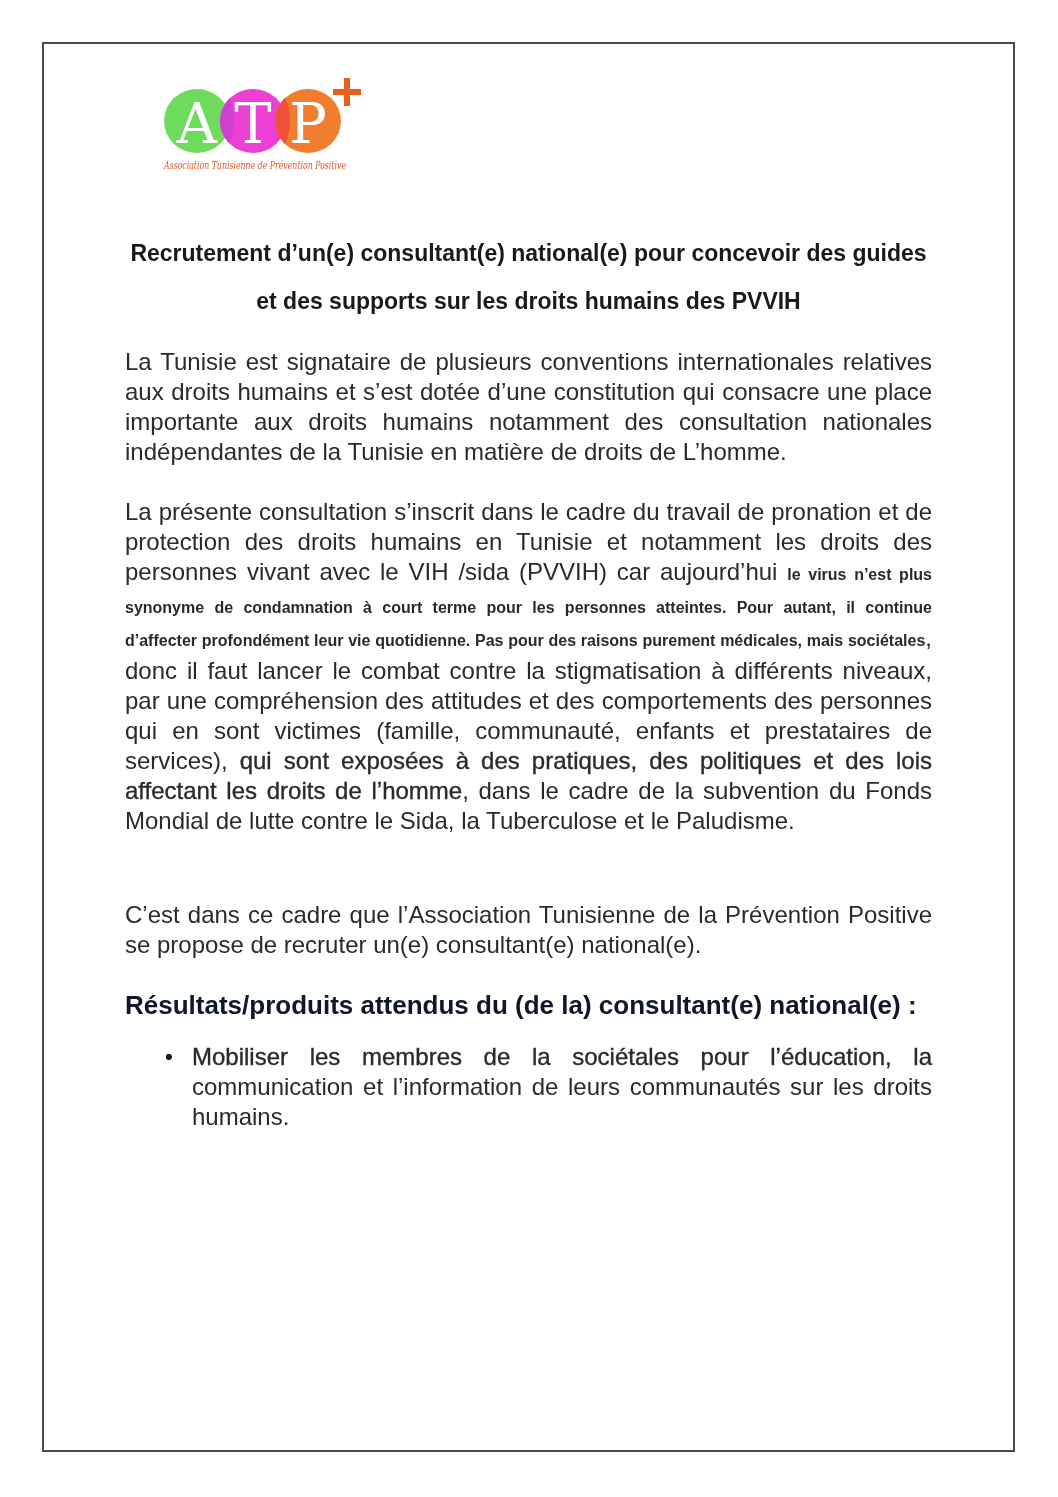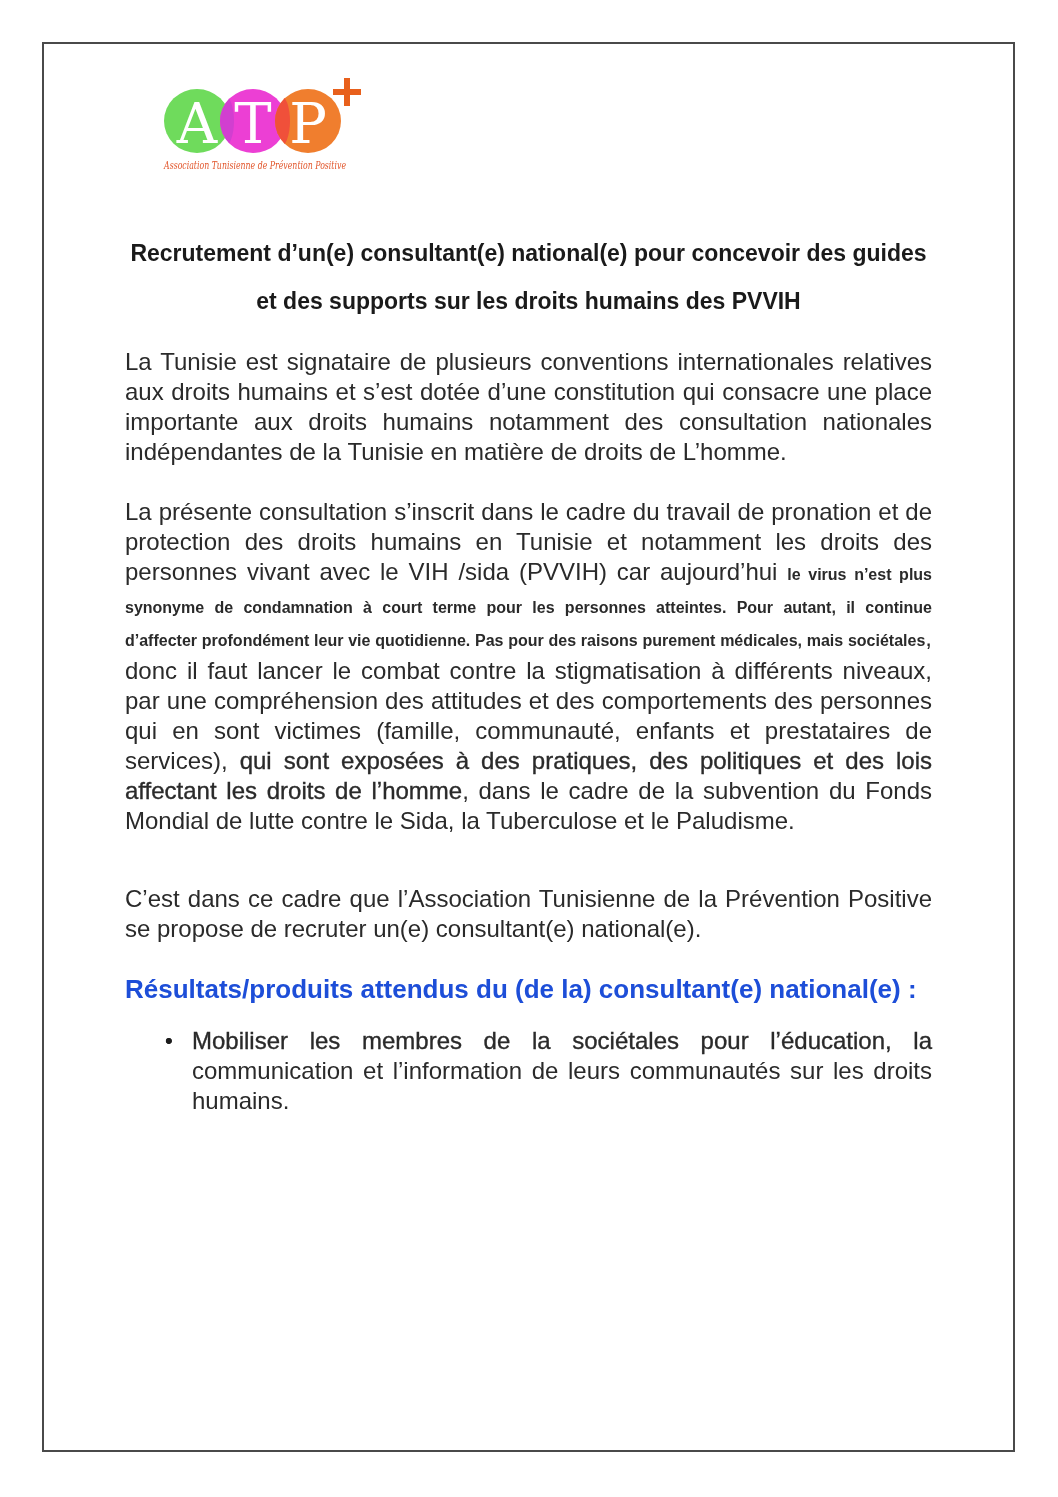--- a/index.html
+++ b/index.html
@@ -36,36 +36,36 @@
   }
   
   .para {
     font-size: 24px;
     line-height: 30px;
     text-align: justify;
     color: #2a2a2a;
   }
   .para.p1 { margin-top: 22px; }
   .para.p2 { margin-top: 30px; }
-  .para.p3 { margin-top: 48px; }
+  .para.p3 { margin-top: 64px; }
   .seg-bold {
     font-weight: bold;
     font-size: 16px;
   }
   .seg-medium {
     -webkit-text-stroke: 0.35px currentColor;
   }
   
   .section-heading {
     margin-top: 24px;
     font-size: 26px;
     font-weight: bold;
     line-height: 42px;
     text-align: justify;
-    color: #1d4ed8;
+    color: #0f172a;
   }
   
   .bullet-list {
     margin-top: 16px;
     list-style: none;
   }
   .bullet-list li {
     position: relative;
     padding-left: 67px;
     font-size: 24px;

